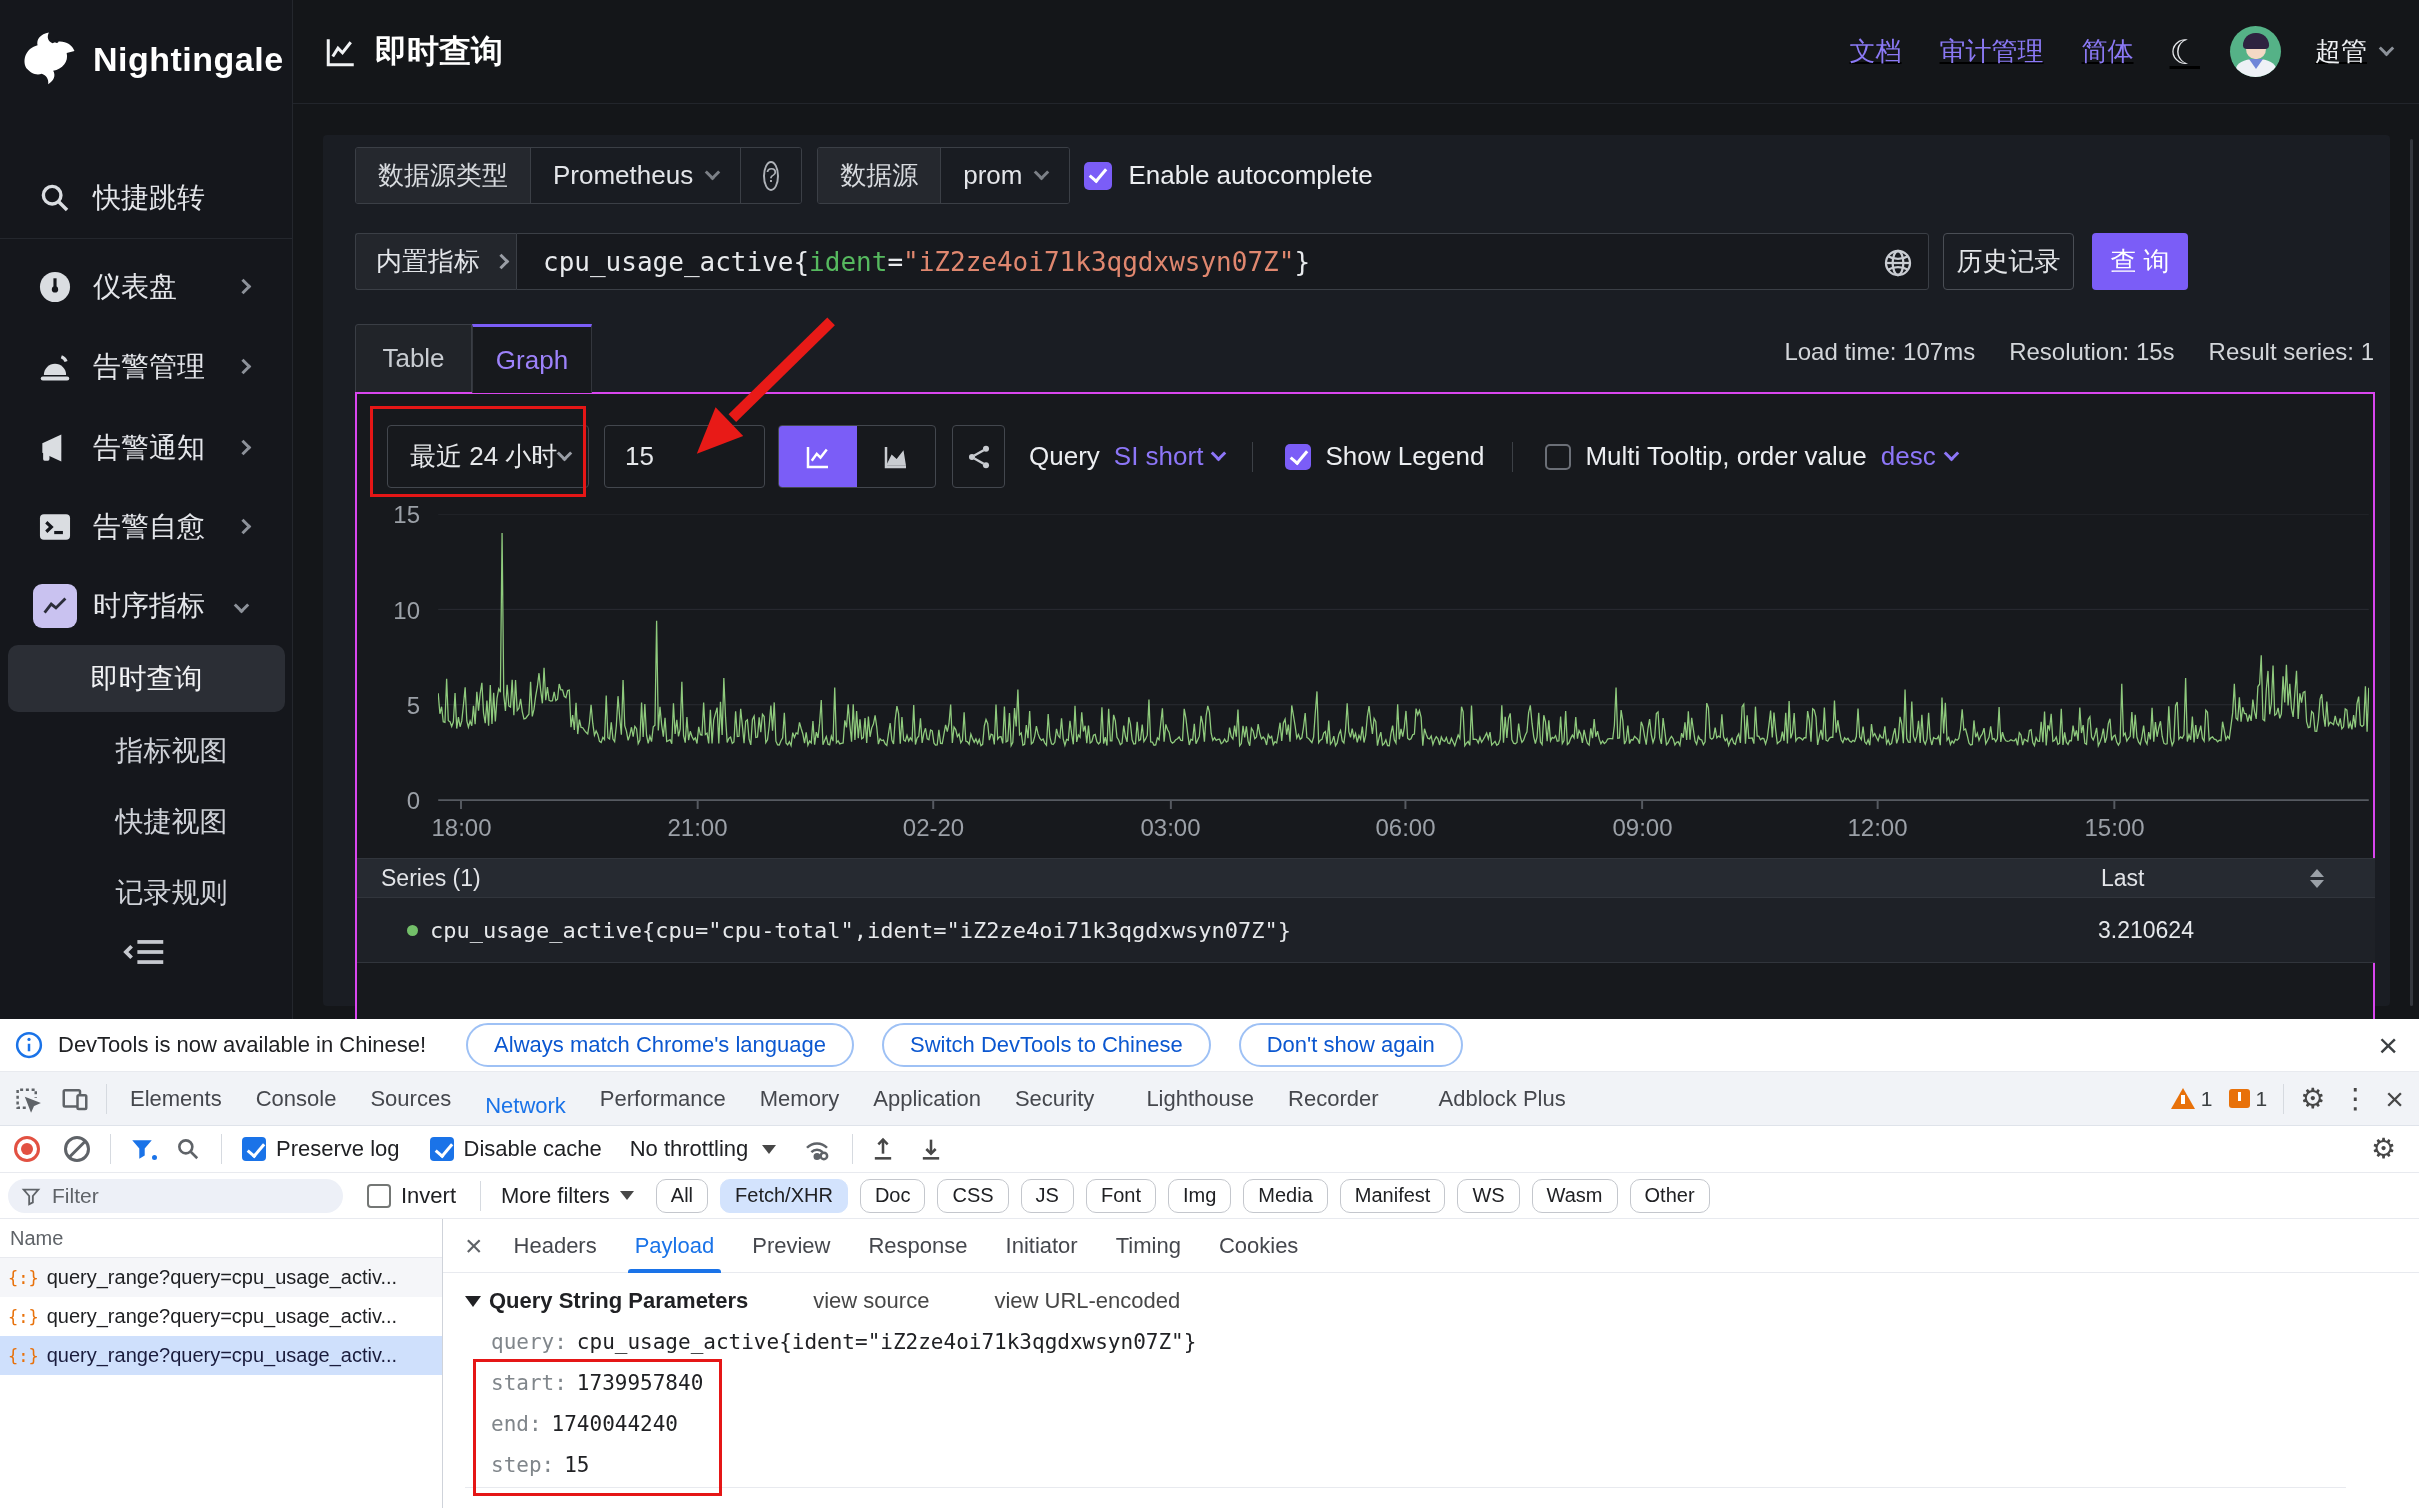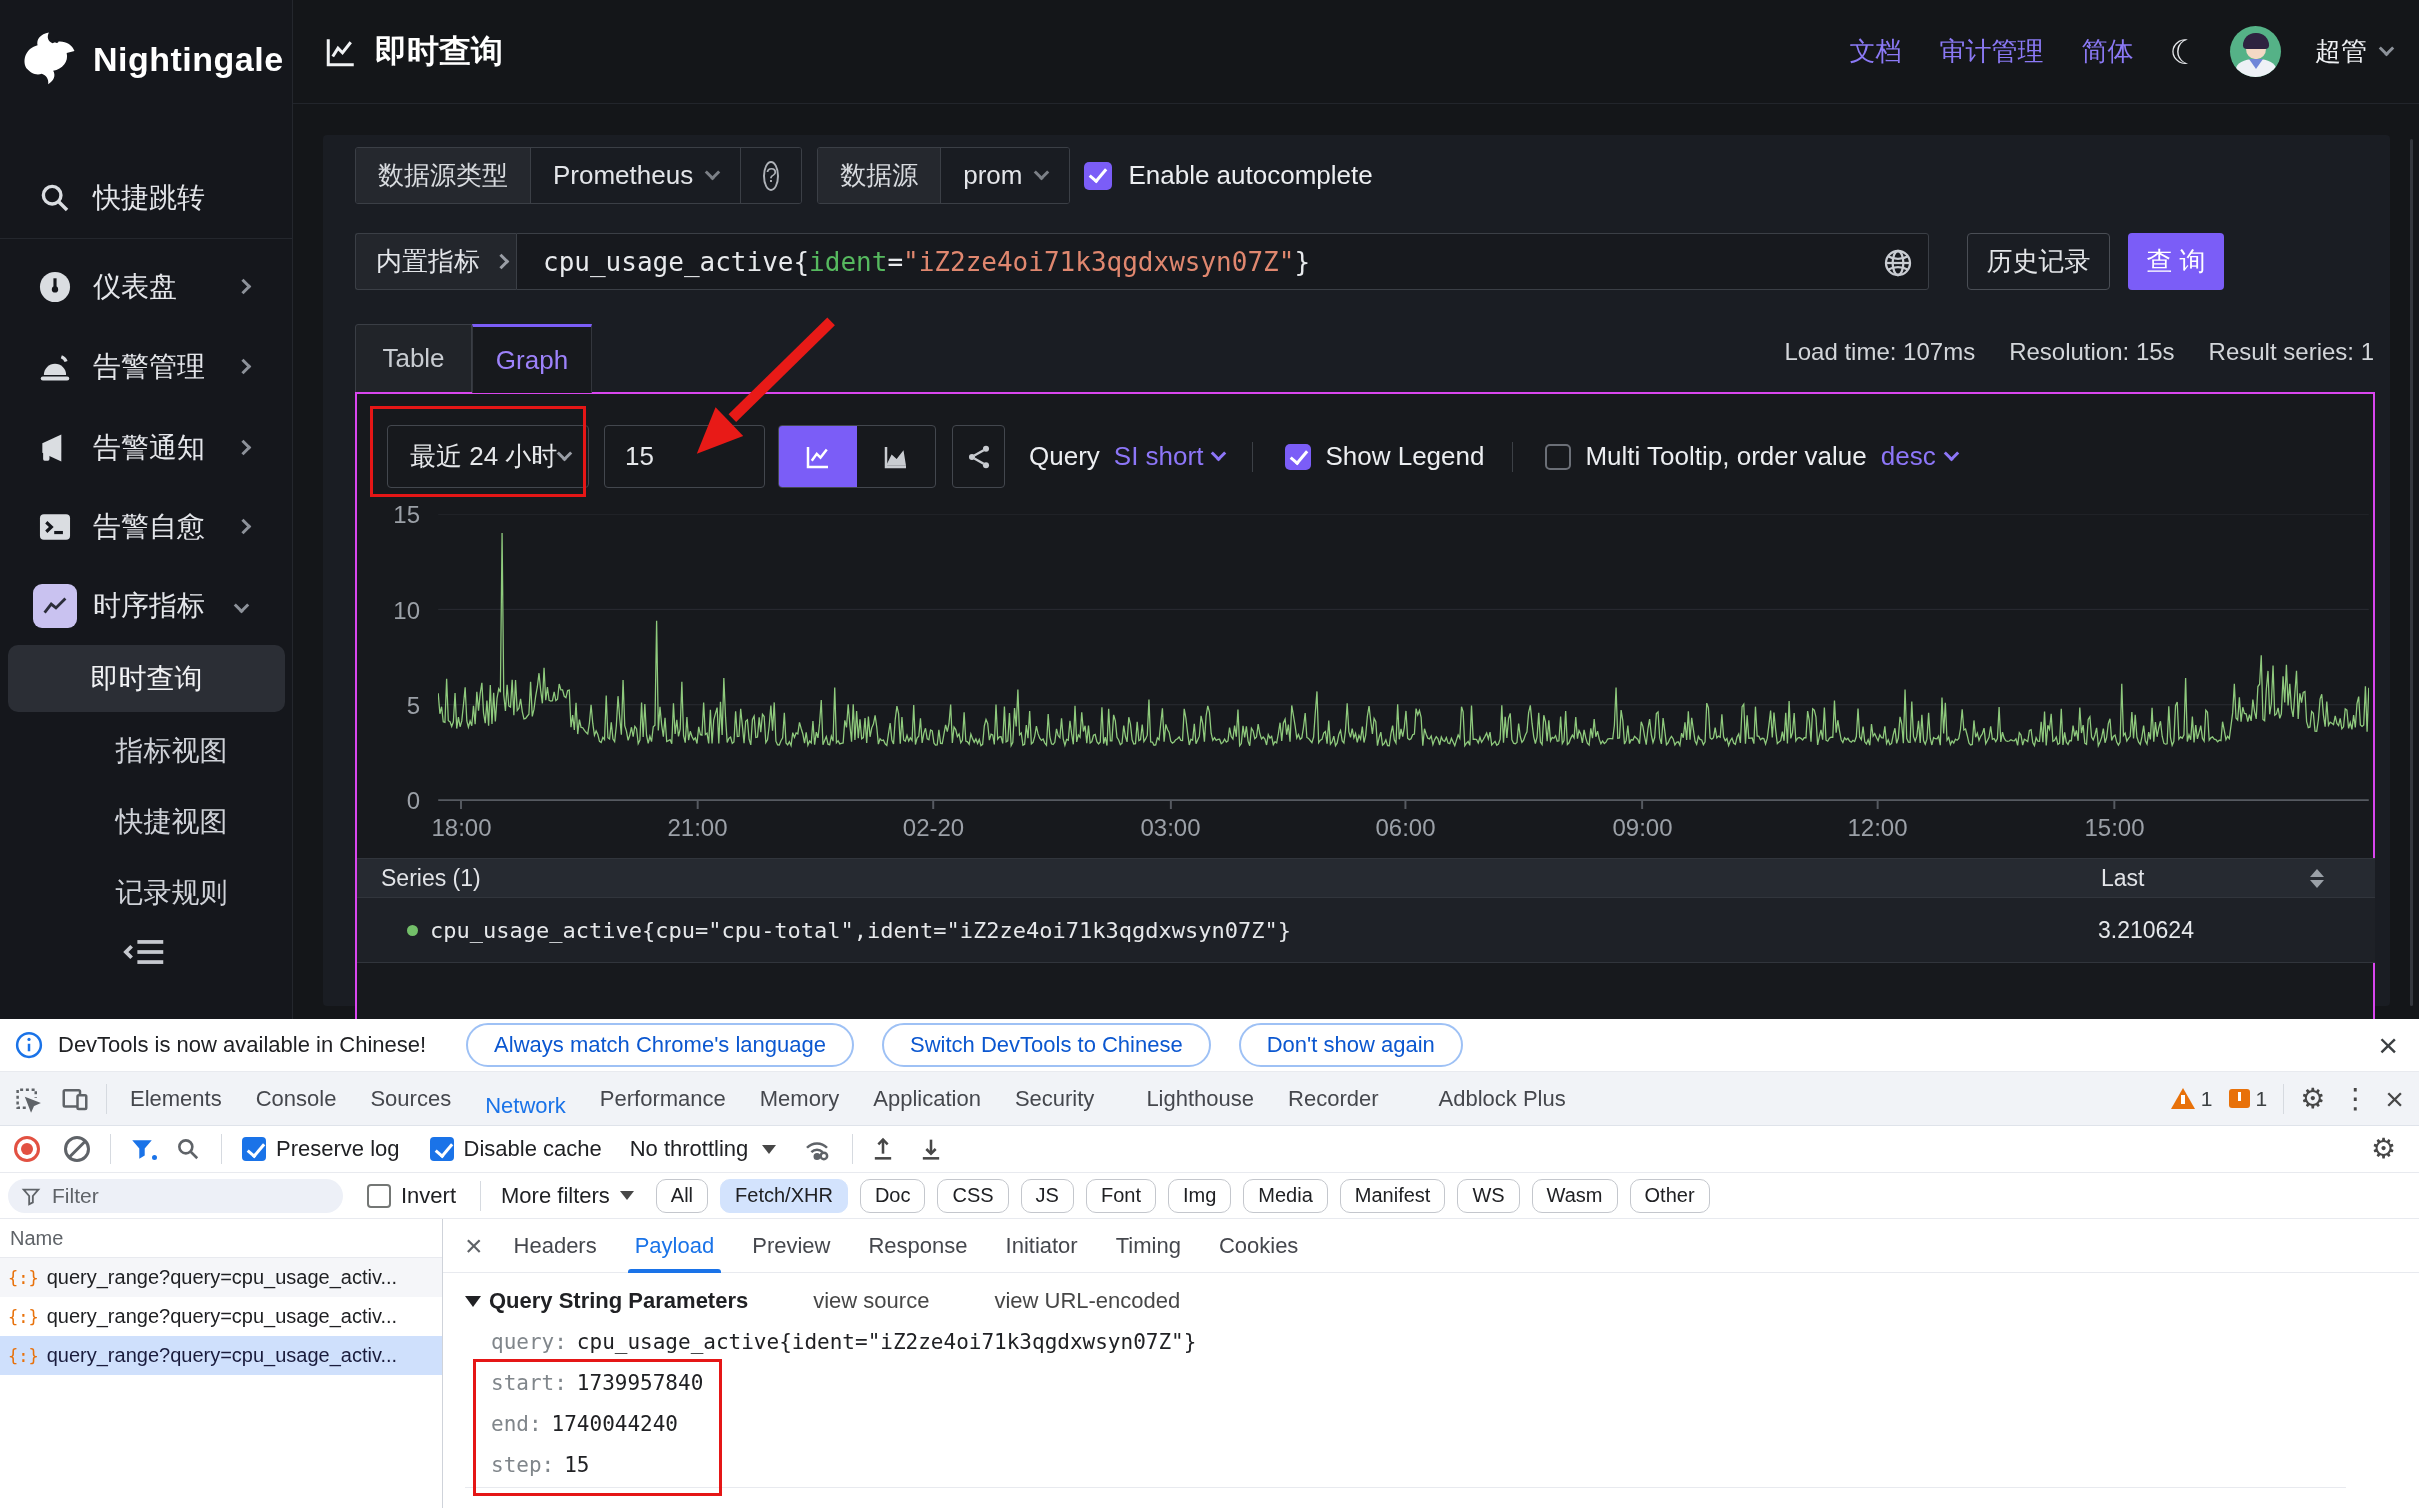--- a/index.html
+++ b/index.html
@@ -18,21 +18,21 @@
   .chev.r { transform:rotate(-45deg); }
   .chev.d { transform:rotate(45deg); }
   .sb-chev { position:absolute; right:44px; }
   .metrics-iconbg { width:44px; height:44px; border-radius:9px; background:#c9c2f0; display:flex; align-items:center; justify-content:center; }
   .sub-pill { position:absolute; left:8px; top:645px; width:277px; height:67px; background:#2b2e35; border-radius:10px; display:flex; align-items:center; justify-content:center; color:#f2f3f5; font-size:28px; }
   .sub-item { position:absolute; left:0; width:343px; height:63px; display:flex; align-items:center; justify-content:center; color:#cfd2d8; font-size:28px; }
 
   
   .apphdr { position:absolute; left:293px; top:0; width:2127px; height:104px; border-bottom:1px solid #22252b; display:flex; align-items:center; }
   .apphdr-title { color:#fff; font-size:32px; font-weight:600; margin-left:16px; }
-  .hdr-right { position:absolute; right:28px; display:flex; align-items:center; }
+  .hdr-right { position:absolute; right:28px; display:flex; align-items:center;text-decoration:underline; }
   .hdr-link { color:#8b79f5; font-size:26px; margin-left:38px; }
   .moon { color:#e8eaed; font-size:34px; margin-left:36px; }
   .avatar { width:51px; height:51px; border-radius:50%; background:#55b287; margin-left:30px; position:relative; overflow:hidden; }
   .av-hair { position:absolute; left:13px; top:7px; width:26px; height:16px; background:#2e2340; border-radius:13px 13px 4px 4px; }
   .av-face { position:absolute; left:16px; top:11px; width:20px; height:22px; background:#f4d9c5; border-radius:45%; }
   .av-body { position:absolute; left:6px; top:33px; width:40px; height:22px; background:#eef1f6; border-radius:45% 45% 0 0; }
   .av-collar { position:absolute; left:19px; top:33px; width:14px; height:10px; background:#6f86d8; clip-path:polygon(0 0,100% 0,50% 100%); }
   .hdr-user { color:#eef0f3; font-size:26px; margin-left:34px; }
 
   
@@ -317,21 +317,21 @@
           <span>}</span>
         <span class="globe">
           <svg width="32" height="32" viewBox="0 0 24 24" fill="none" stroke="#c9ccd2" stroke-width="1.7">
               <circle cx="12" cy="12" r="9"></circle>
               <ellipse cx="12" cy="12" rx="4" ry="9"></ellipse>
               <line x1="3" y1="12" x2="21" y2="12"></line>
               <path d="M4.5 7 a12 9 0 0 0 15 0 M4.5 17 a12 9 0 0 1 15 0"></path>
             </svg>
         </span>
       </div>
-      <button class="btn-outline" style="width:143px;margin-left:38px;">历史记录</button>
+      <button class="btn-outline" style="width:131px;margin-left:14px;">历史记录</button>
       <button class="btn-primary" style="width:96px;margin-left:18px;border:none;">查 询</button>
     </div>
 
     <div class="tabsrow">
       <div class="tab table">Table</div>
       <div class="tab graph">Graph</div>
     </div>
     <div class="stats">
       <span>Load time: 107ms</span>
       <span>Resolution: 15s</span>

